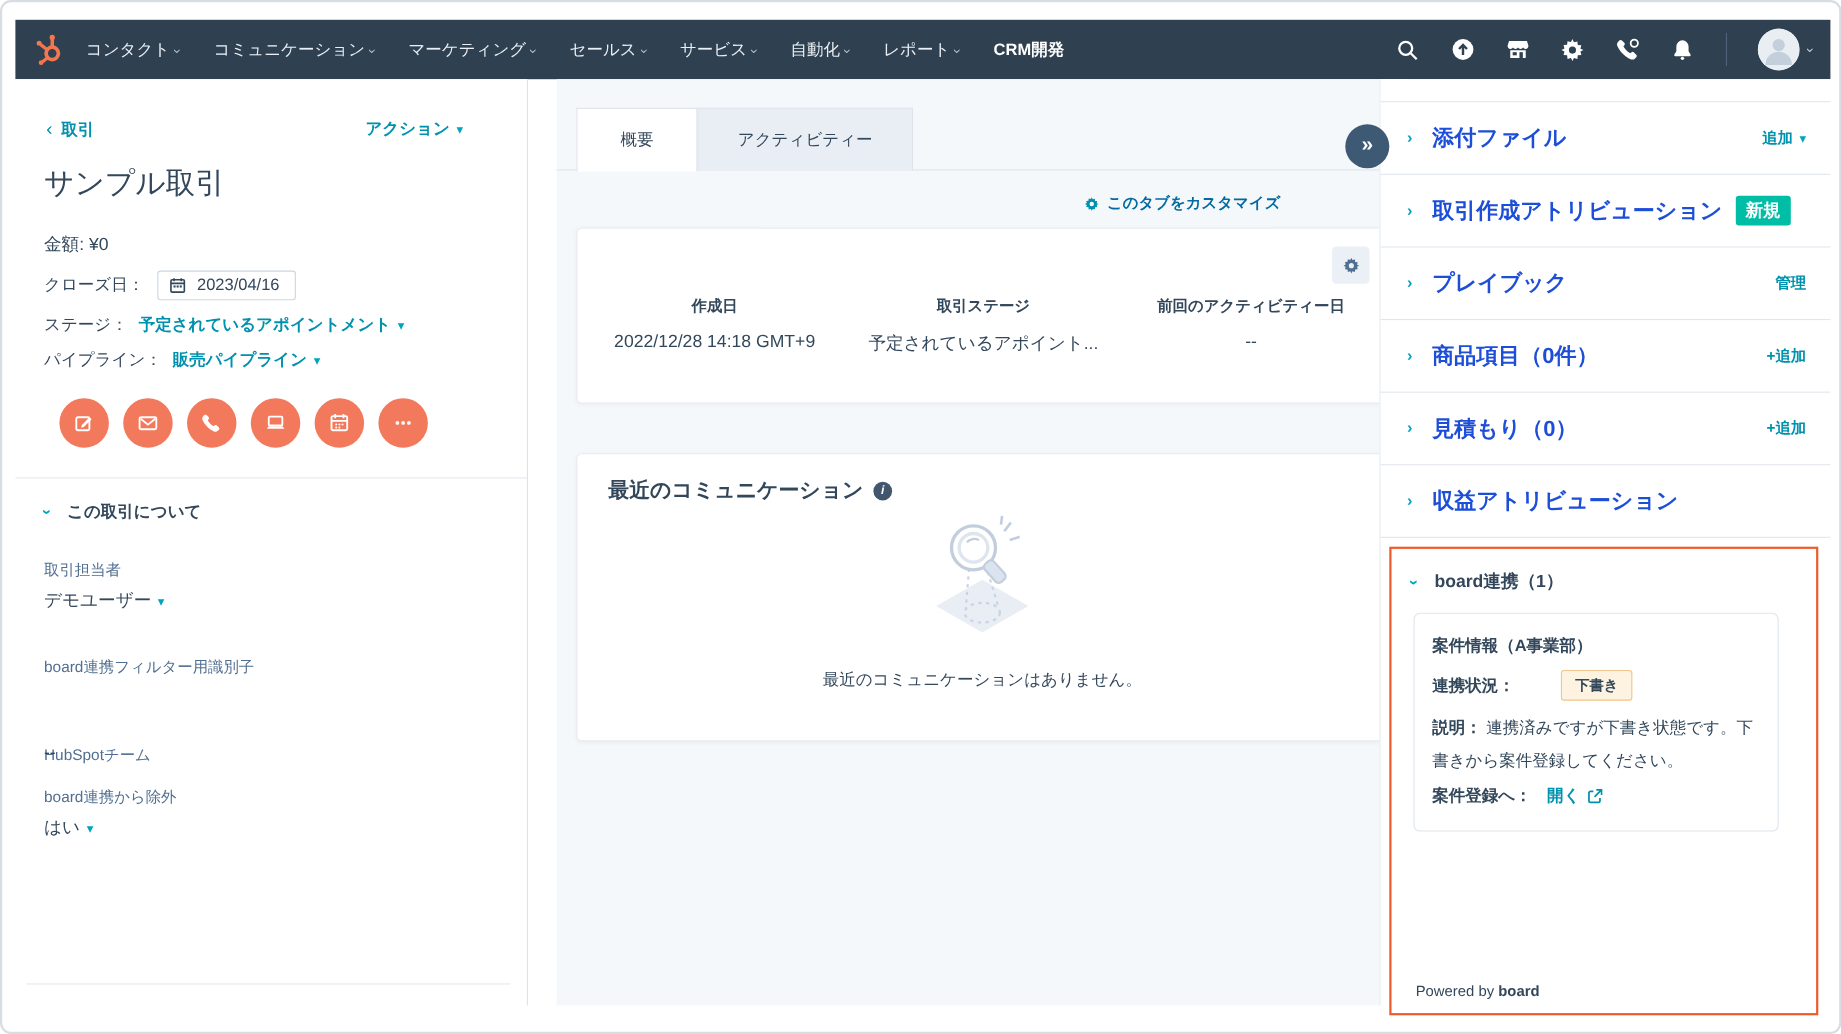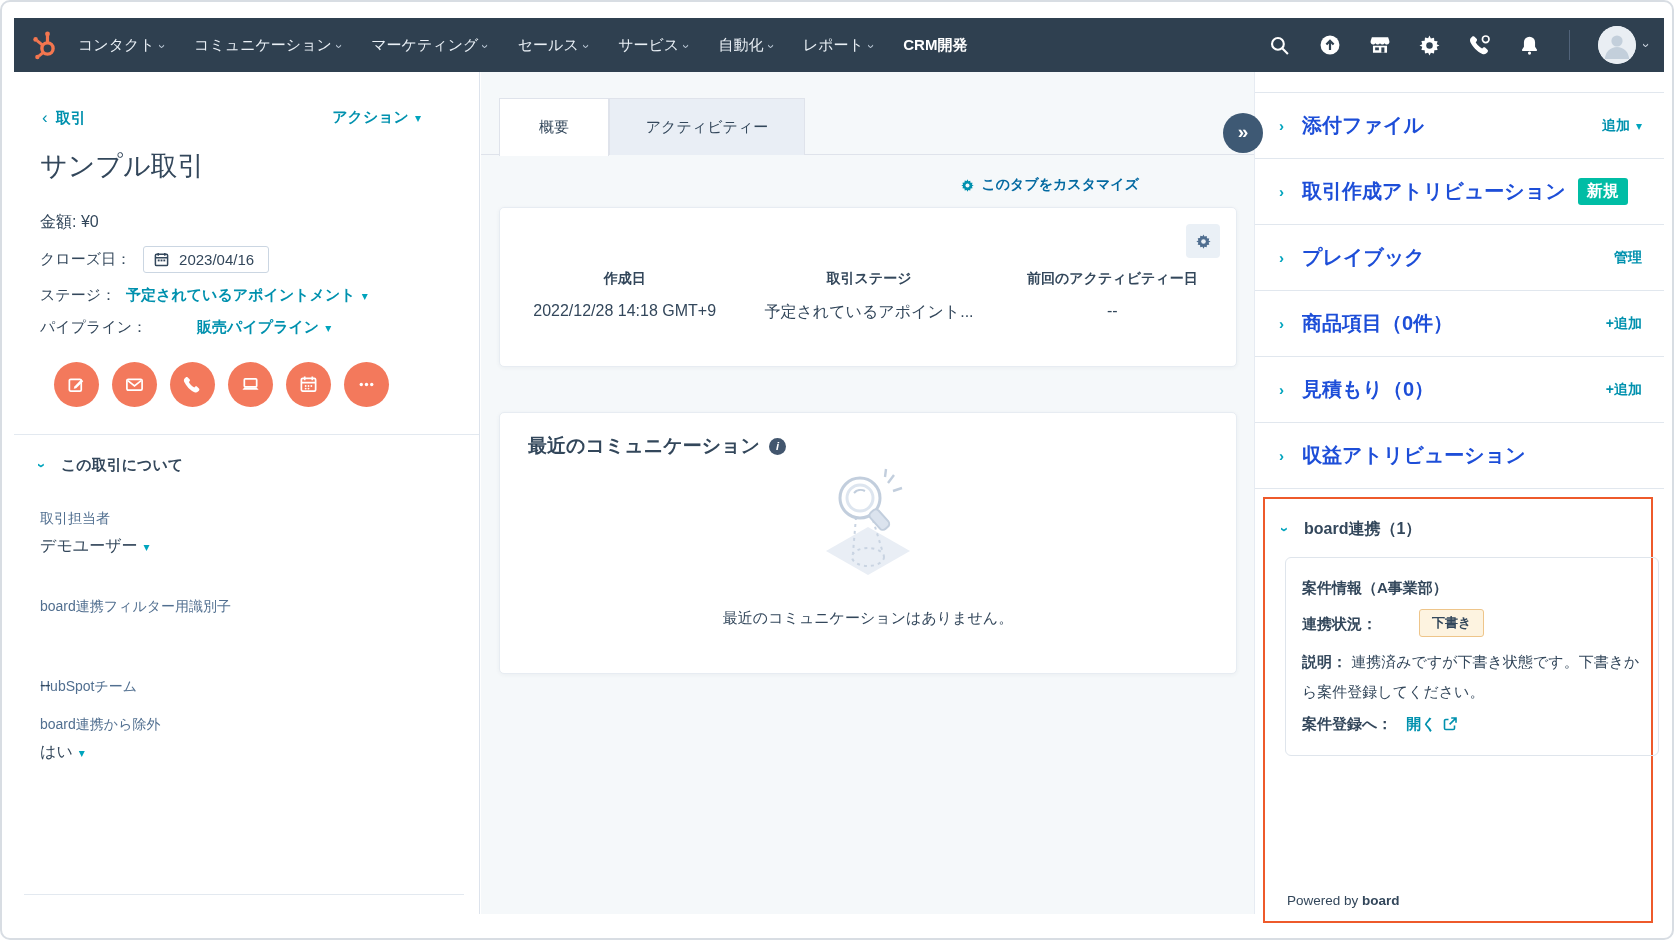--- a/index.html
+++ b/index.html
@@ -21,35 +21,35 @@
   .nav-icon { width:22px; height:22px; display:flex; align-items:center; justify-content:center; cursor:pointer; }
   .nav-divider { width:1px; height:30px; background:#51637a; }
   .avatar-wrap { display:flex; align-items:center; gap:8px; cursor:pointer; }
   .avatar { width:38px; height:38px; border-radius:50%; overflow:hidden; background:#e9eef3; }
   .avatar-chev { display:inline-block; transform:rotate(90deg); color:#cfd8e3; font-size:13px; }
 
   
   .page-body { position:absolute; left:12px; top:70px; width:1650px; height:842px; }
   .left-panel { position:absolute; left:0; top:0; width:466px; height:100%;
                 background:#fff; border-right:1px solid #dde3ec; }
-  .center-col { position:absolute; left:467px; top:0; width:774px; height:100%; background:#f5f8fa; }
+  .center-col { position:absolute; left:492px; top:0; width:774px; height:100%; background:#f5f8fa; }
   .right-panel { position:absolute; left:1240px; top:0; width:410px; height:100%;
                  background:#fff; border-left:1px solid #e6ebf2; }
   .caret-t { color:#00a4bd; font-size:12px; margin-left:6px; }
   .back-row { position:absolute; left:28px; top:36px; font-size:15px; font-weight:bold;
               color:#0091ae; cursor:pointer; }
   .back-row .lt { font-size:17px; margin-right:8px; font-weight:normal; }
   .actions-dd { position:absolute; right:58px; top:36px; font-size:15px; font-weight:bold;
                 color:#0091ae; cursor:pointer; }
   .deal-title { position:absolute; left:26px; top:76px; font-size:27px; font-weight:500; color:#33475b; }
   .amount-line { position:absolute; left:26px; top:140px; font-size:16px; color:#33475b; }
   .prop-line { position:absolute; left:26px; font-size:15px; color:#33475b; display:flex; align-items:center; }
   .close-line { top:174px; }
   .stage-line { top:214px; }
-  .pipe-line { top:246px;gap:40px; }
+  .pipe-line { top:246px; }
   .date-input { display:inline-flex; align-items:center; gap:10px; margin-left:12px;
                 border:1px solid #cbd6e2; border-radius:3px; background:#fff;
                 padding:4px 14px 4px 10px; font-size:15px; color:#33475b; cursor:text; }
   .link-strong { color:#0091ae; font-weight:bold; cursor:pointer; }
   .quick-actions { position:absolute; left:40px; top:290px; display:flex; gap:13px; }
   .qa-btn { width:45px; height:45px; border-radius:50%; background:#f3795c; border:none;
             display:flex; align-items:center; justify-content:center; cursor:pointer; }
   .lp-divider { position:absolute; left:0; top:362px; width:100%; height:1px; background:#e3e9f0; }
   .lp-divider2 { position:absolute; left:10px; top:822px; width:440px; height:1px; background:#e3e9f0; }
   .about-head { position:absolute; left:26px; top:384px; display:flex; align-items:center;
@@ -107,21 +107,21 @@
   .chev-right { color:#00a4bd; font-size:15px; font-weight:bold; margin-right:18px; }
   .side-title { font-size:20px; font-weight:bold; color:#1d4ed8; }
   .side-action { margin-left:auto; color:#0091ae; font-size:14px; font-weight:bold; cursor:pointer; }
   .badge-new { margin-left:12px; background:#00bda5; color:#fff; font-size:16px; font-weight:bold;
                padding:3px 9px; border-radius:3px; }
   .board-box { position:absolute; left:8px; top:425px; width:390px; height:426px;
                border:2px solid #ee5a2b; background:#fff; }
   .board-head { position:absolute; left:18px; top:20px; display:flex; align-items:center;
                 gap:16px; cursor:pointer; }
   .board-title { font-size:16px; font-weight:bold; color:#33475b; }
-  .board-card { position:absolute; left:20px; top:58px; width:374px;
+  .board-card { position:absolute; left:20px; top:58px; width:332px;
                 border:1px solid #dfe5ec; border-radius:6px; padding:18px 16px 20px 16px; }
   .bc-line { font-size:15px; color:#33475b; line-height:1.55; }
   .bc-strong { font-weight:bold; }
   .bc-status { margin-top:10px; display:flex; align-items:center;gap:28px; }
   .draft-badge { margin-left:14px; background:#fdf3e0; border:1px solid #eec58a; color:#33475b;
                  font-size:13px; font-weight:bold; padding:3px 12px; border-radius:3px; }
   .bc-desc { margin-top:10px; line-height:1.95; }
   .bc-register { margin-top:6px; display:flex; align-items:center; }
   .open-link { margin-left:14px; color:#0091ae; font-weight:bold; font-size:15px; cursor:pointer;
                display:inline-flex; align-items:center; gap:6px; }

